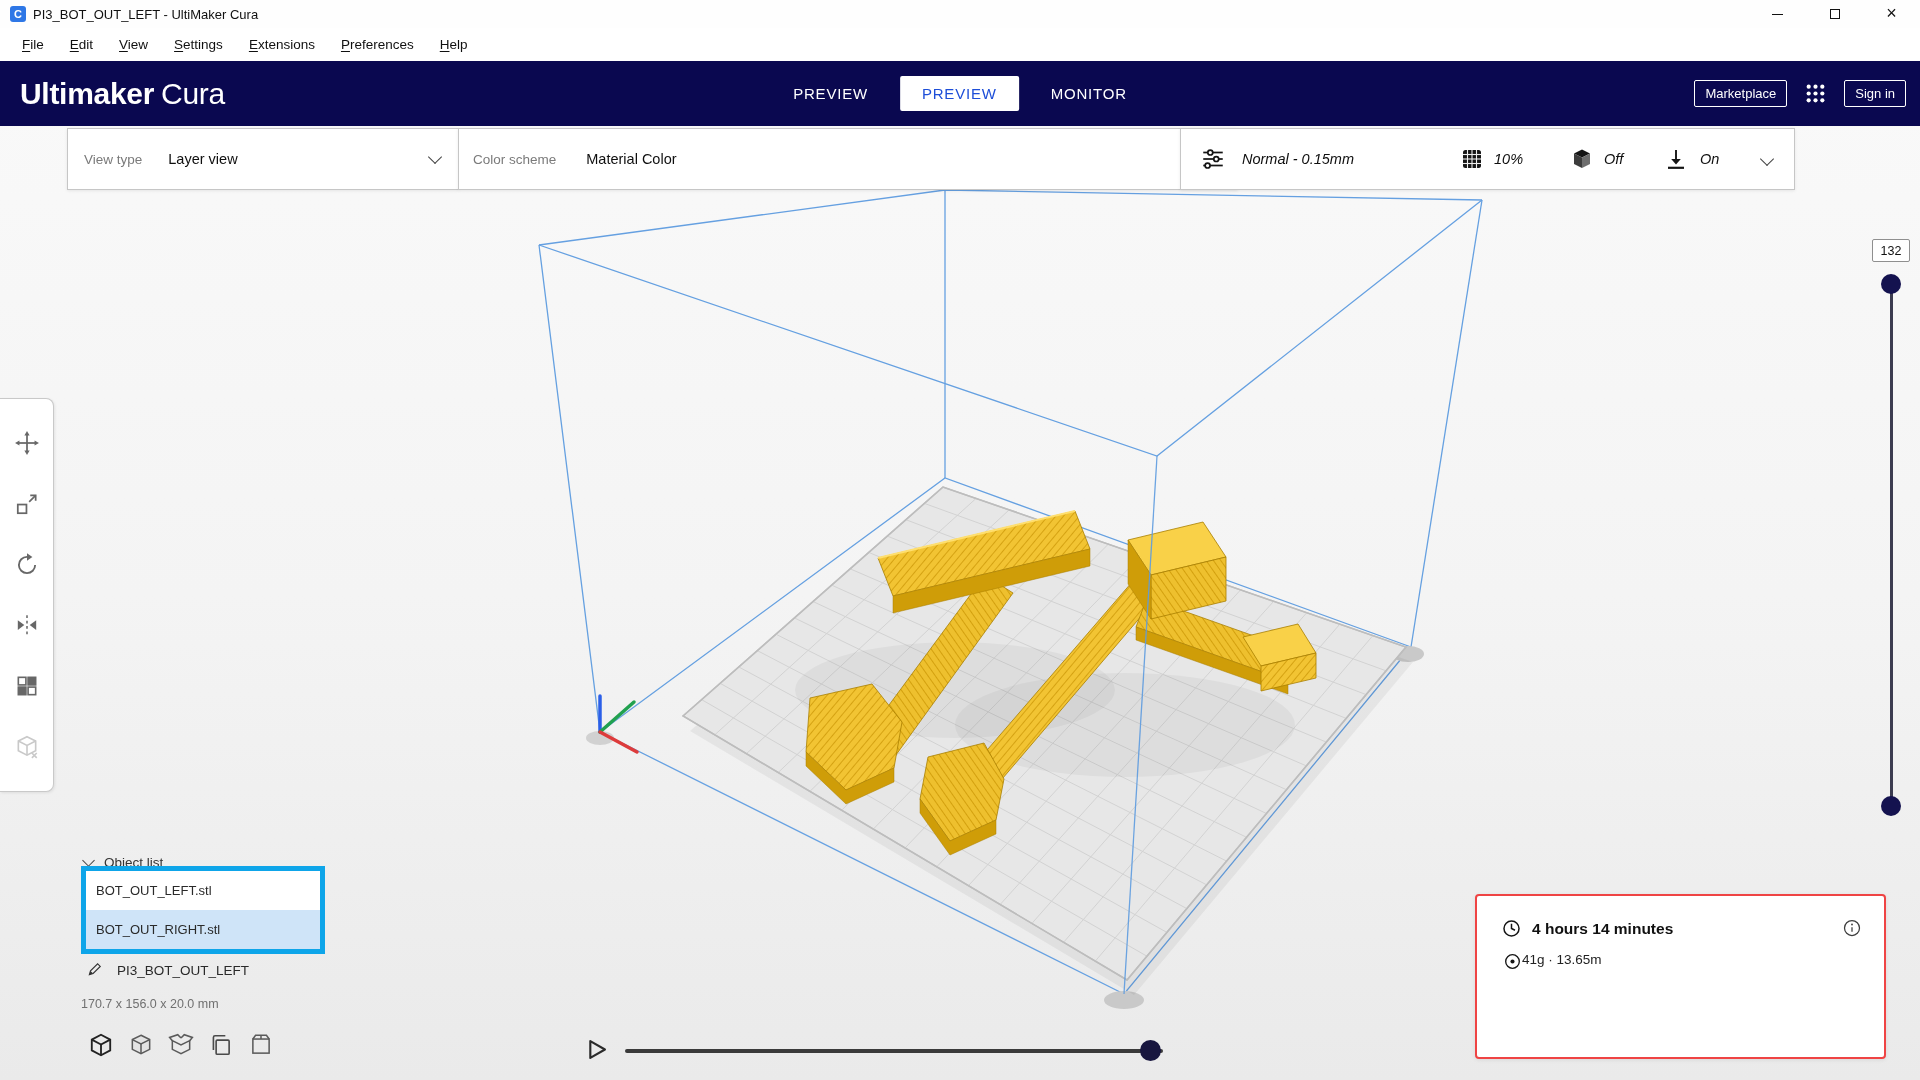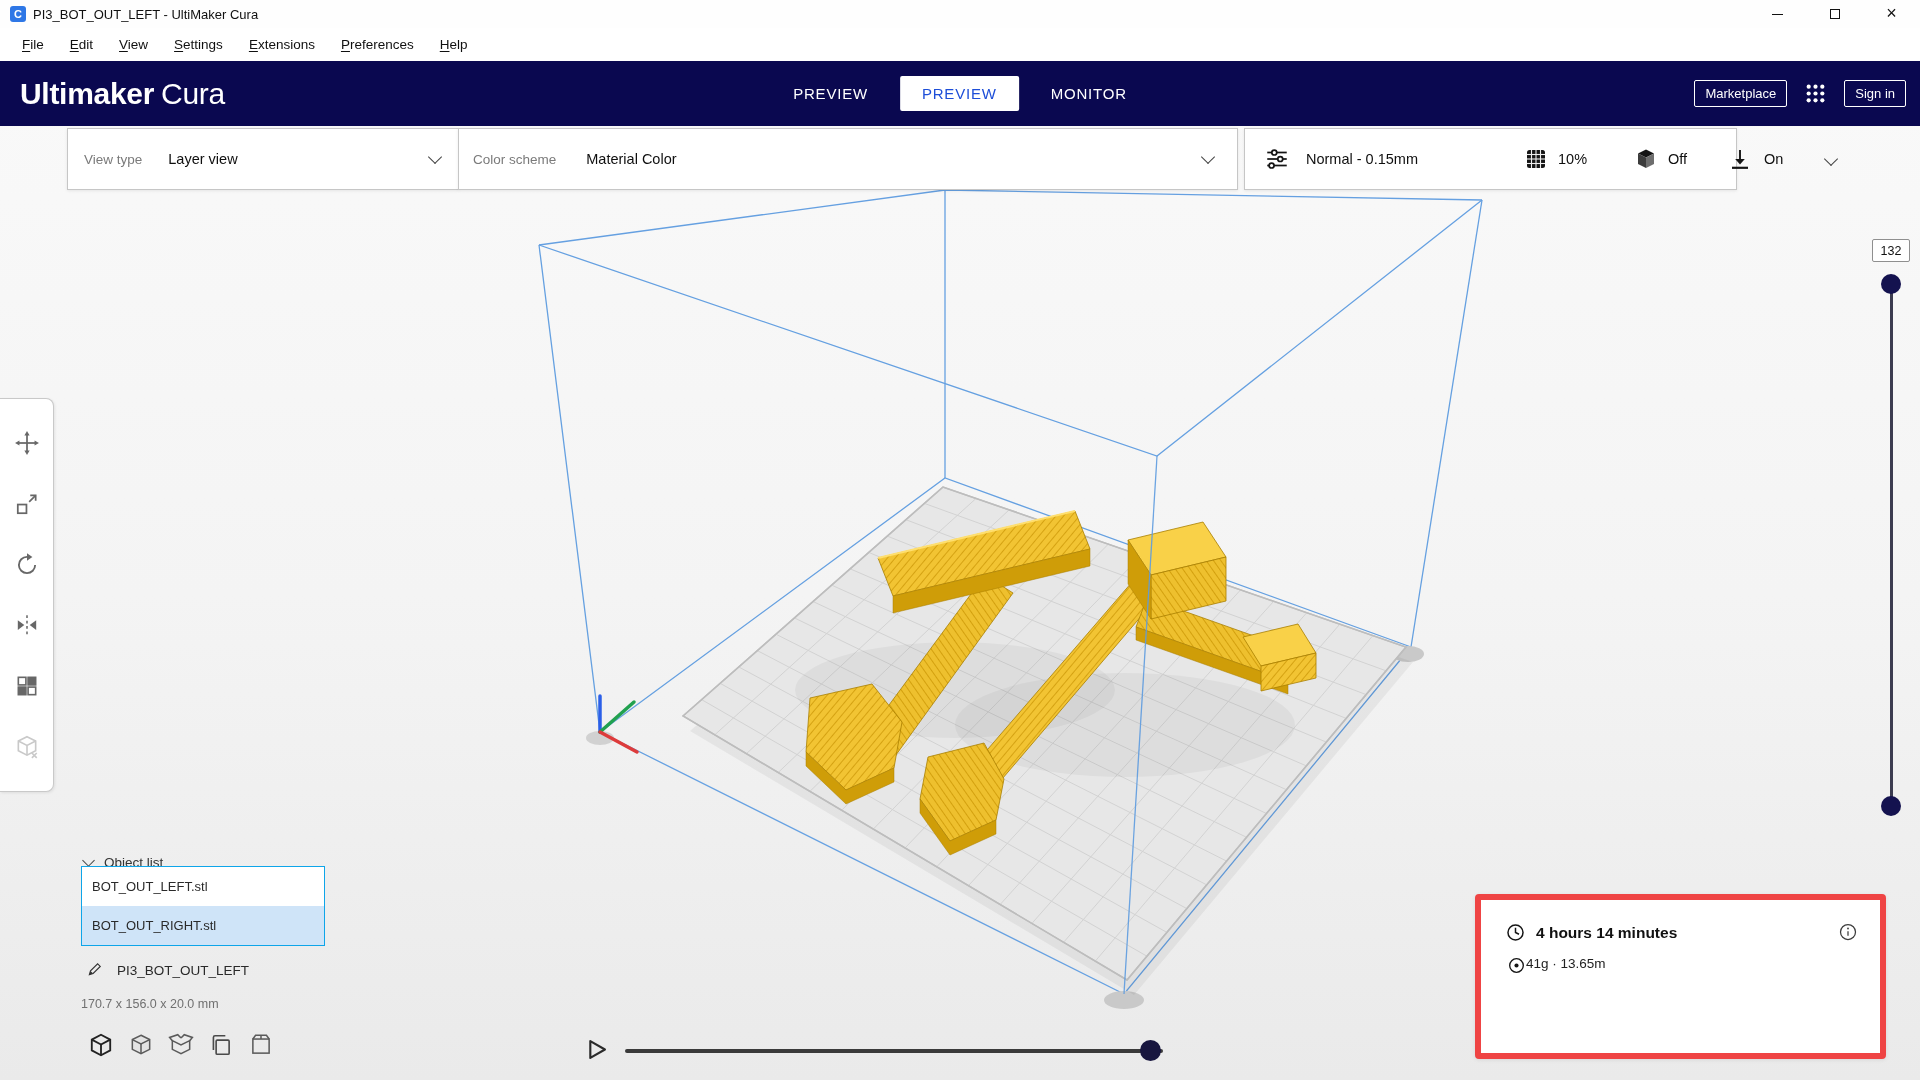--- a/index.html
+++ b/index.html
@@ -29,21 +29,21 @@
   .stages{position:absolute;left:50%;transform:translateX(-50%);display:flex;gap:10px;}
   .stage{padding:9px 22px;font-size:15px;letter-spacing:0.8px;color:#fff;font-weight:500;border-radius:2px;}
   .stage.active{background:#fff;color:#1d4ed8;}
   .header-right{margin-left:auto;display:flex;align-items:center;gap:18px;margin-right:14px;}
   .hbtn{border:1px solid #fff;border-radius:2px;color:#fff;font-size:13px;padding:5px 10px;}
 
   
   .card{position:absolute;top:128px;height:62px;background:#fff;border:1px solid #c6c6c6;box-sizing:border-box;display:flex;align-items:center;box-shadow:0 1px 3px rgba(0,0,0,0.08);z-index:30;}
   .card1{left:67px;width:392px;padding-left:16px;}
   .card2{left:458px;width:780px;padding-left:14px;}
-  .card3{left:1244px;width:493px;}
+  .card3{left:1180px;width:615px;font-style:italic;}
   .dd-label{font-size:13.5px;color:#7a7a7a;}
   .dd-value{font-size:14.5px;color:#0f0f0f;}
   .chev{width:9px;height:9px;border-right:1.6px solid #444;border-bottom:1.6px solid #444;transform:rotate(45deg);flex:none;}
   .chev.push{margin-left:auto;margin-right:18px;margin-top:-4px;}
   .ps-text{position:absolute;top:50%;transform:translateY(-50%);font-size:14.5px;color:#0f0f0f;white-space:nowrap;}
   .ps-icon{position:absolute;top:50%;transform:translateY(-50%);display:flex;}
   .ps-chev{position:absolute;left:581px;top:25px;}
 
   
   .left-toolbar{position:absolute;left:0;top:398px;width:54px;height:394px;background:#fff;border:1px solid #c9c9c9;border-left:none;border-radius:0 8px 8px 0;box-sizing:border-box;display:flex;flex-direction:column;align-items:center;justify-content:space-evenly;z-index:30;box-shadow:1px 1px 3px rgba(0,0,0,0.08);}
@@ -55,29 +55,29 @@
   .layer-handle{position:absolute;width:20px;height:20px;border-radius:50%;background:#14124f;z-index:30;}
 
   
   .play-btn{position:absolute;left:583px;top:1036px;z-index:30;display:flex;}
   .scrub-track{position:absolute;left:625px;top:1049px;width:538px;height:3.5px;background:#3a3a3a;border-radius:2px;z-index:30;}
   .scrub-handle{position:absolute;left:1140px;top:1040px;width:21px;height:21px;border-radius:50%;background:#18163f;z-index:31;}
 
   
   .ol-header{position:absolute;left:84px;top:843px;display:flex;align-items:center;gap:11px;z-index:30;font-size:13.5px;color:#333;margin-top:12px;}
   .chev-sm{width:8px;height:8px;border-right:1.5px solid #444;border-bottom:1.5px solid #444;transform:rotate(45deg);margin-top:-4px;}
-  .ol-box{position:absolute;left:81px;top:866px;width:244px;background:#fff;border:1px solid #0ea5e9;z-index:30;box-sizing:border-box;}
+  .ol-box{position:absolute;left:81px;top:866px;width:244px;background:#fff;border:5px solid #0ea5e9;z-index:30;box-sizing:border-box;}
   .ol-row{height:39px;display:flex;align-items:center;padding-left:10px;font-size:13px;color:#2a2a2a;}
   .ol-row.selected{background:#cfe4f8;}
   .job-row{position:absolute;left:86px;top:960px;display:flex;align-items:flex-end;gap:13px;z-index:30;font-size:13.5px;color:#2a2a2a;}
   .dims{position:absolute;left:81px;top:997px;font-size:12.5px;color:#707070;z-index:30;}
   .ol-icons{position:absolute;left:88px;top:1032px;display:flex;gap:14px;z-index:30;}
 
   
-  .estimate{position:absolute;left:1475px;top:894px;width:411px;height:165px;background:#fff;border:6px solid #ef4444;border-radius:4px;box-sizing:border-box;z-index:30;box-shadow:0 1px 4px rgba(0,0,0,0.08);}
+  .estimate{position:absolute;left:1475px;top:894px;width:411px;height:165px;background:#fff;border:2px solid #ef4444;border-radius:4px;box-sizing:border-box;z-index:30;box-shadow:0 1px 4px rgba(0,0,0,0.08);}
   .est-row1{position:absolute;left:24px;top:22px;display:flex;align-items:center;gap:10px;}
   .est-time{font-size:15.5px;font-weight:bold;color:#111;}
   .info-btn{position:absolute;right:22px;top:22px;display:flex;}
   .est-row2{position:absolute;left:26px;top:56px;display:flex;align-items:flex-start;}
   .est-material{font-size:13.5px;color:#222;}
   .save-btn{position:absolute;left:21px;right:20px;top:100px;height:38px;background:#196ef0;border-radius:4px;color:#fff;font-size:14.5px;display:flex;align-items:center;justify-content:center;}
 
   
   #scene{position:absolute;left:0;top:0;z-index:1;}
 </style>

